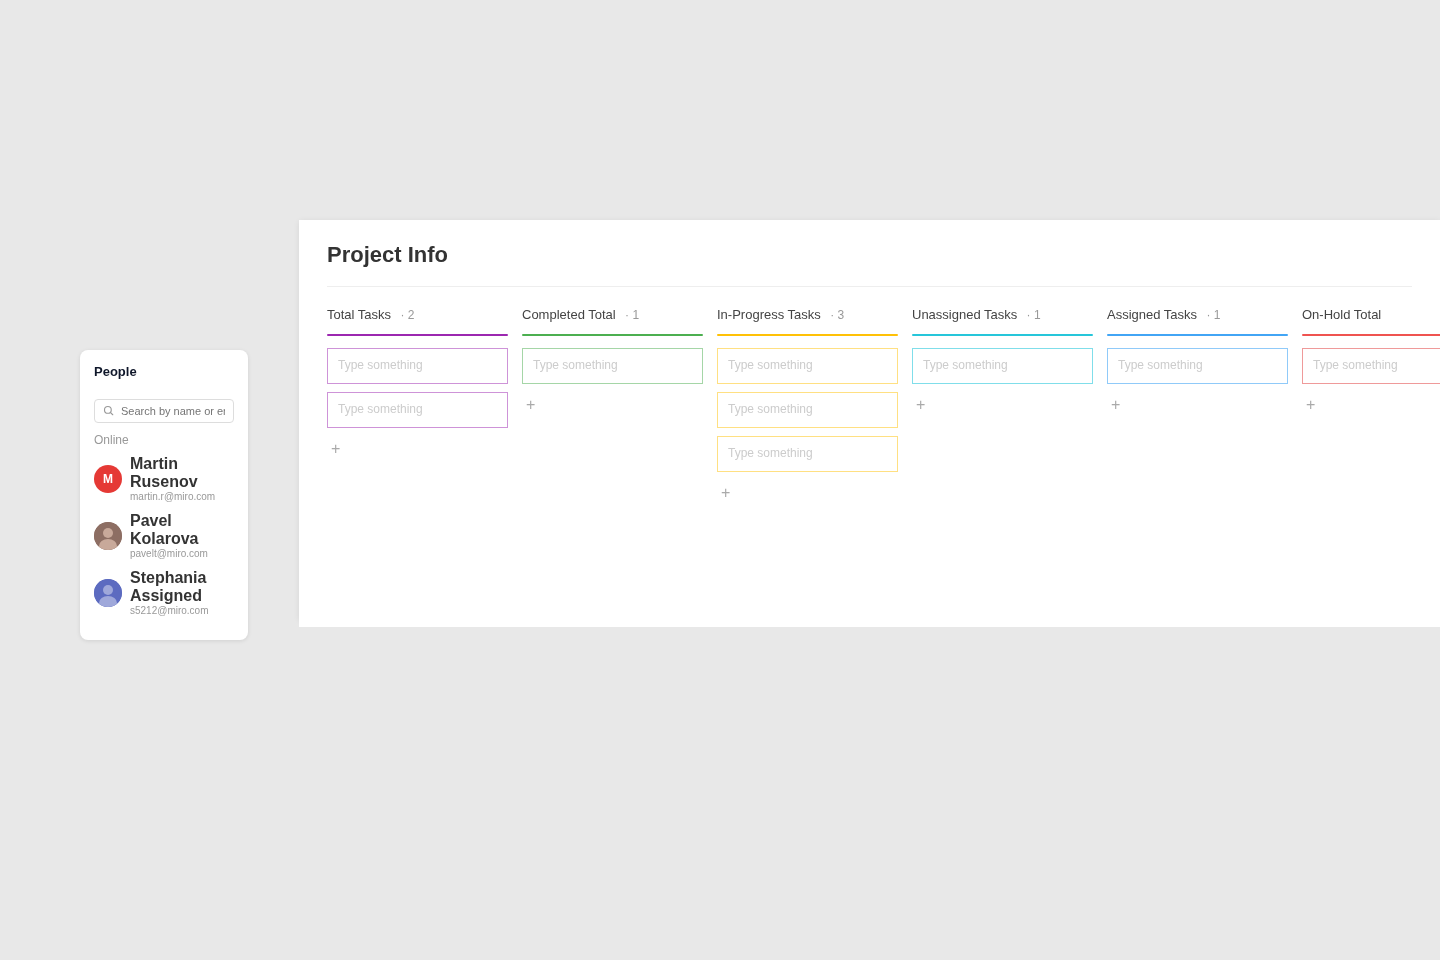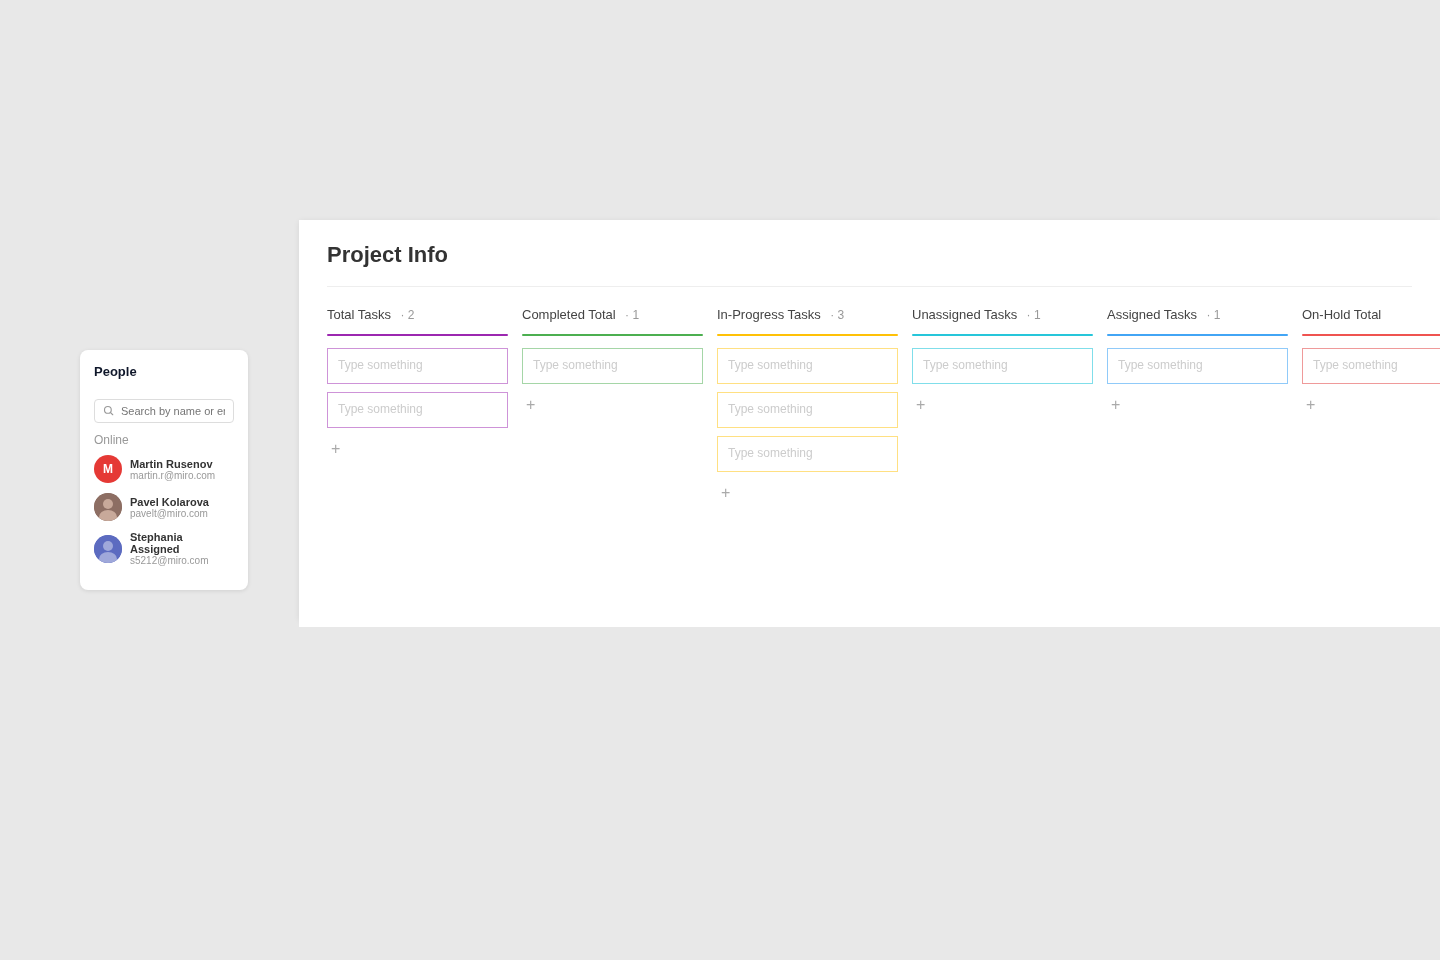--- a/index.html
+++ b/index.html
@@ -72,21 +72,21 @@
       align-items: center;
       justify-content: center;
       font-size: 12px;
       font-weight: 600;
       color: #fff;
     }
     .avatar-m { background: #e53935; }
     .avatar-p { background: #8d6e63; overflow: hidden; }
     .avatar-s { background: #5c6bc0; overflow: hidden; }
     .person-info { display: flex; flex-direction: column; }
-    .person-name { font-size: 11px; font-weight: 600; color: #333; }
+    .person-name { font-size: 16px; font-weight: 600; color: #333; }
     .person-email { font-size: 10px; color: #999; }
 
     
     .kanban-area {
       display: flex;
       gap: 0;
       padding: 20px 28px;
       overflow-x: auto;
       background: #fff;
       min-height: 340px;

